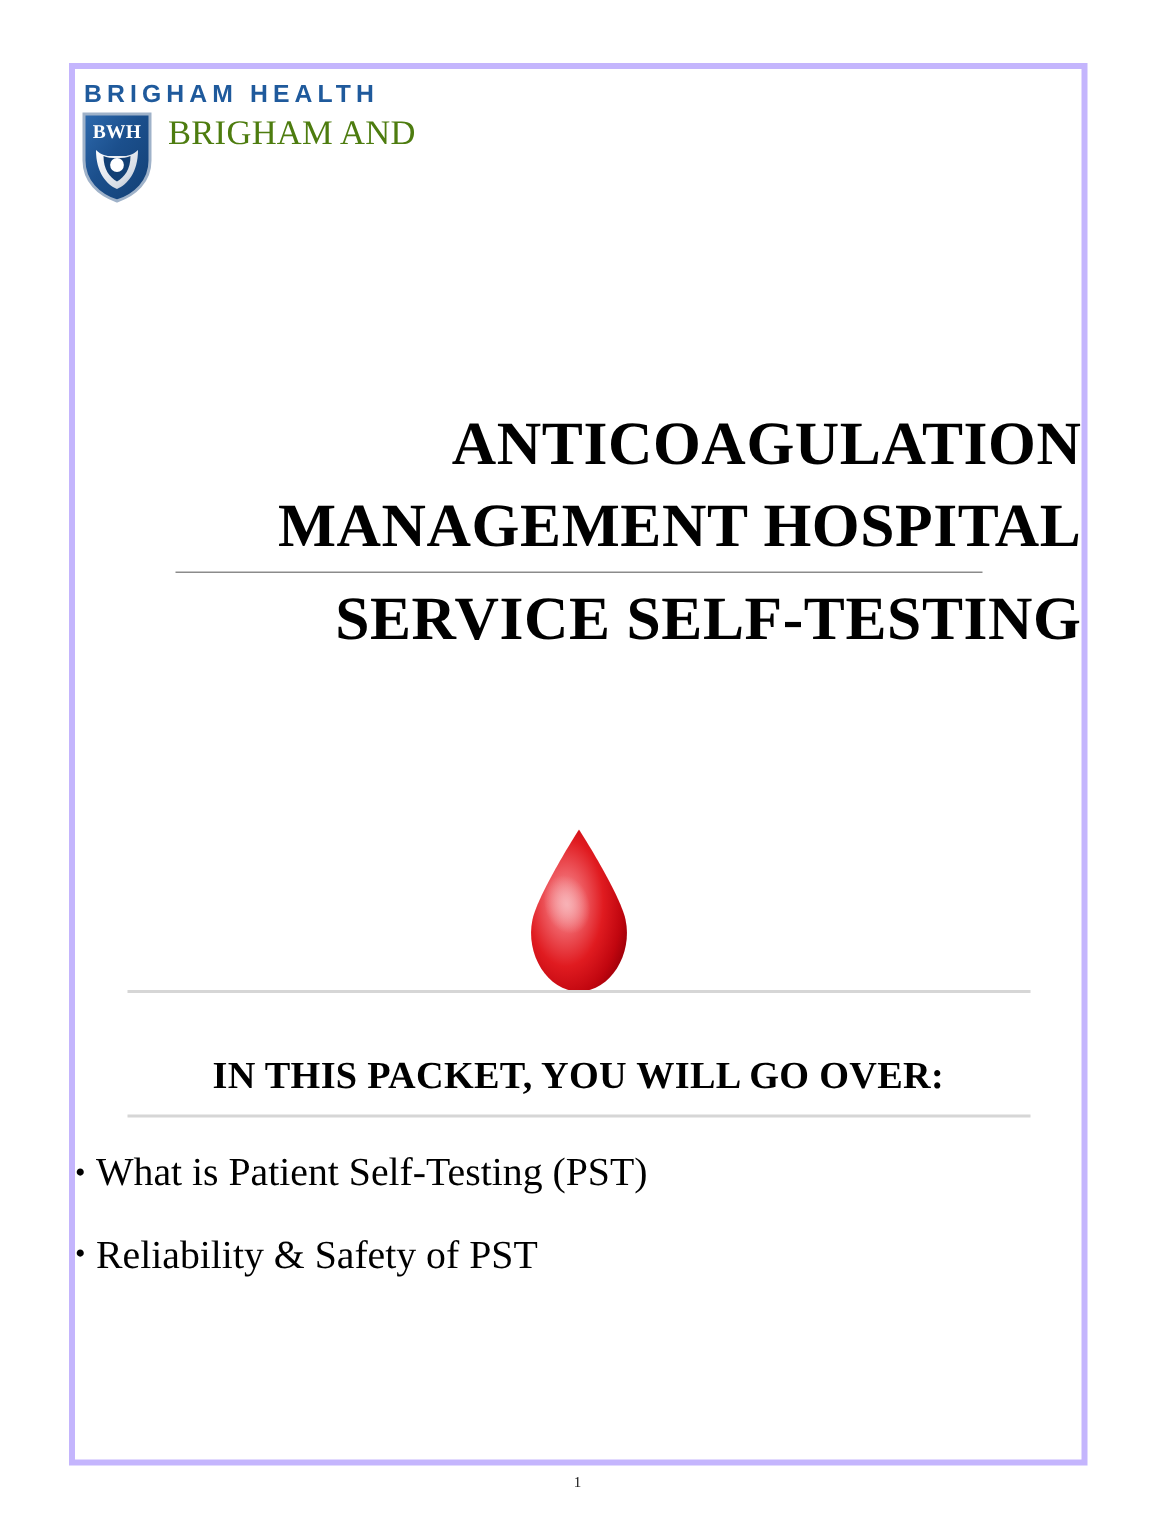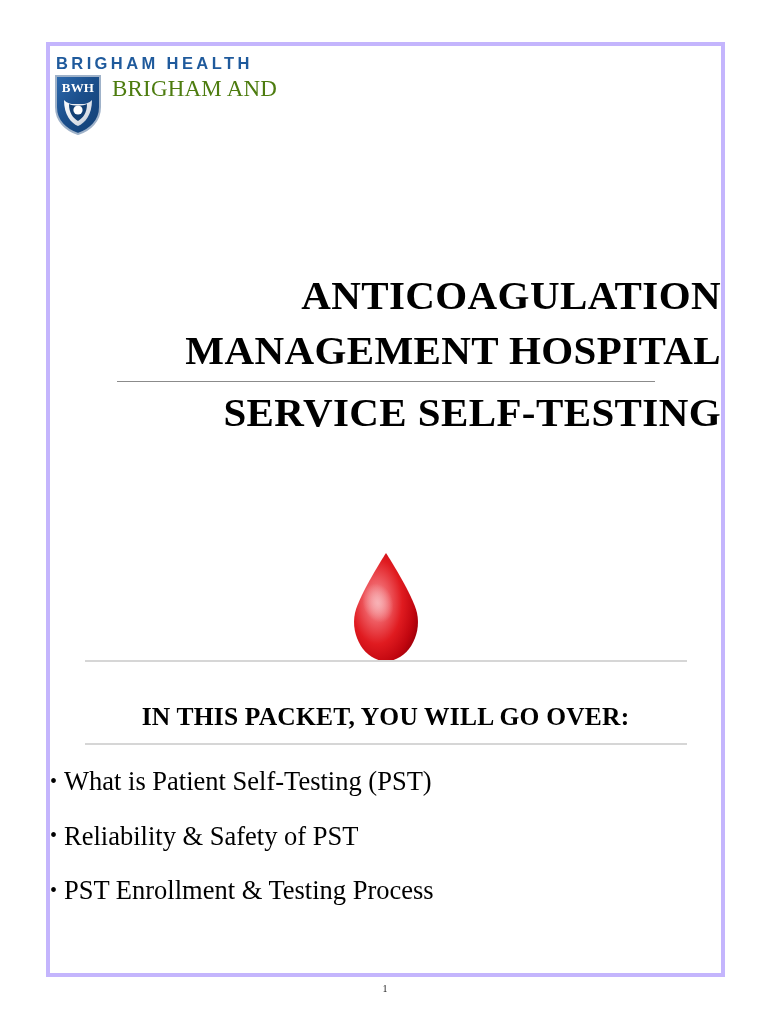--- a/index.html
+++ b/index.html
@@ -235,20 +235,17 @@
     <div class="packet-rule"></div>
   </div>
 
   <ul id="bullets">
     <li>
       <span class="bullet-dot">•</span><span>What is Patient Self-Testing (PST)</span>
     </li>
     <li>
       <span class="bullet-dot">•</span><span>Reliability &amp; Safety of PST</span>
     </li>
-    <li>
-      <span class="bullet-dot">•</span><span>PST Enrollment &amp; Testing Process</span>
-    </li>
   </ul>
 
 </div>
 
 <div id="page-number">1</div>
 
 </body></html>

